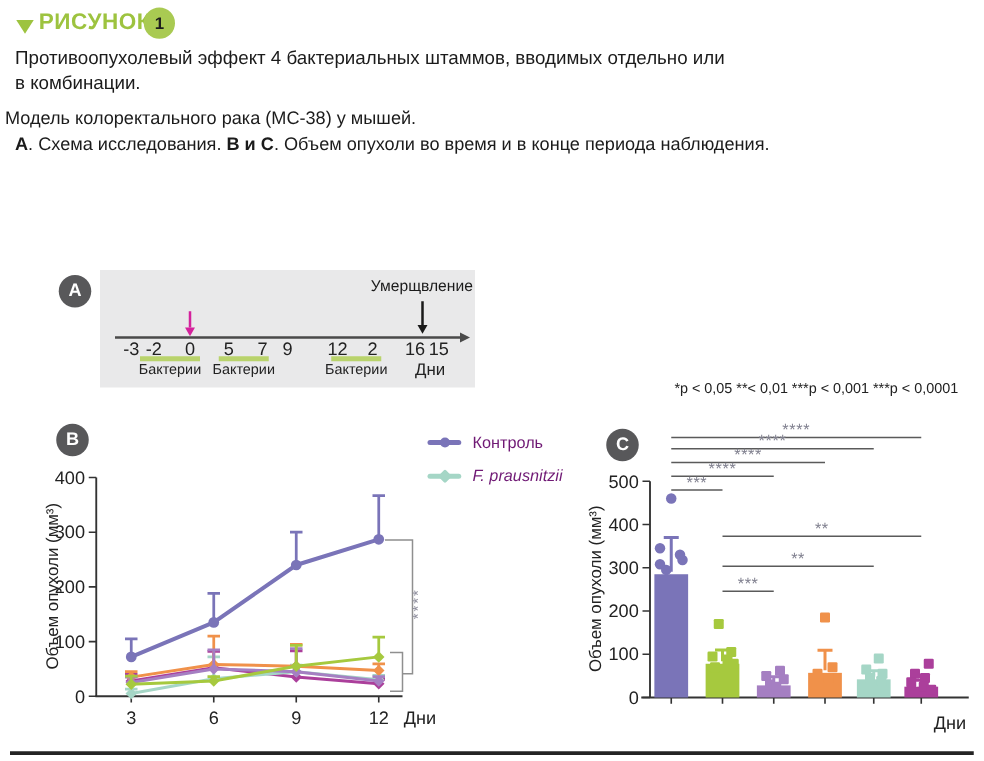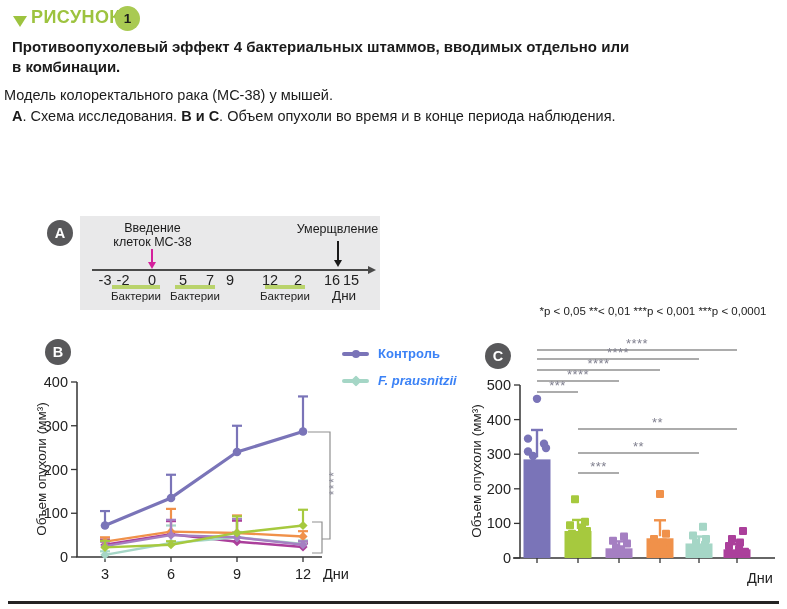--- a/index.html
+++ b/index.html
@@ -6,21 +6,21 @@
   body{width:787px;height:609px;position:relative;background:#fff;overflow:hidden;
        font-family:"Liberation Sans",sans-serif;color:#1b1b1b}
   .abs{position:absolute}
 
   
   .fig-tri{position:absolute;left:13px;top:16px;width:0;height:0;
     border-left:7px solid transparent;border-right:7px solid transparent;border-top:11px solid #9dc33f}
   .fig-title{position:absolute;left:31px;top:7px;font-size:18px;font-weight:700;color:#9dc33f;letter-spacing:.4px}
   .fig-num{position:absolute;left:115px;top:6px;width:25px;height:25px;border-radius:50%;background:#a9ca52;
     display:flex;align-items:center;justify-content:center;font-size:13.5px;font-weight:700;color:#1d1d1d}
-  .p-bold{position:absolute;left:12px;top:37px;font-size:15px;font-weight:700;line-height:20px;width:740px}
+  .p-bold{position:absolute;left:12px;top:37px;font-size:15px;font-weight:400;line-height:20px;width:740px}
   .p-sub{position:absolute;left:4px;top:86px;font-size:14.5px;line-height:19px}
   .p-cap{position:absolute;left:12px;top:107px;font-size:14.5px;line-height:19px}
   .p-cap b,.p-sub b{font-weight:700}
 
   
   .panel-badge{position:absolute;width:26px;height:26px;border-radius:50%;background:#58585a;color:#fff;
     display:flex;align-items:center;justify-content:center;font-size:14.5px;font-weight:700}
 
   
   .pa-box{position:absolute;left:80px;top:216px;width:300px;height:94px;background:#e9e9ea}
@@ -37,21 +37,21 @@
   .bact-label{position:absolute;top:74px;width:70px;text-align:center;font-size:11.5px;font-weight:500;color:#222}
   .pa-days{position:absolute;left:252px;top:72px;font-size:13.5px;font-weight:500;color:#222}
 
   
   .legend{position:absolute;left:342px;top:345px}
   .legend-item{display:flex;align-items:center;height:17px;margin-bottom:10px}
   .legend-marker{position:relative;width:27px;height:11px;margin-right:9px;flex:0 0 27px}
   .lm-line{position:absolute;left:0;top:4px;width:27px;height:3.5px;border-radius:2px}
   .lm-dot{position:absolute;left:9.5px;top:1.5px;width:8px;height:8px;transform:rotate(45deg);border-radius:1.5px}
   .lm-dot.round{transform:none;border-radius:50%}
-  .legend-label{font-size:13px;font-weight:700;color:#3b82f6}
+  .legend-label{font-size:13px;font-weight:400;color:#701a75}
   .legend-label.it{font-style:italic}
 
   
   svg text{font-family:"Liberation Sans",sans-serif}
   .tick{font-size:14.5px;fill:#222;font-weight:500}
   .axis-label{font-size:13.5px;fill:#222;font-weight:500}
   .stars-v{font-size:12px;fill:#8b8b9a;letter-spacing:1.5px}
   .bar-stars{font-size:13px;fill:#80808f;letter-spacing:.5px}
   .sig-caption{position:absolute;left:508px;top:305px;width:290px;text-align:center;
     font-size:11.5px;font-weight:500;color:#222}
@@ -67,22 +67,20 @@
 
 <div class="p-bold">
   <div>Противоопухолевый эффект 4 бактериальных штаммов, вводимых отдельно или</div>
   <div>в комбинации.</div>
 </div>
 <div class="p-sub">Модель колоректального рака (MC-38) у мышей.</div>
 <div class="p-cap" id="caption-rich"><b>А</b><span>. Схема исследования. </span><b>B и C</b><span>. Объем опухоли во время и в конце периода наблюдения.</span></div>
 
 <div class="panel-badge" style="left:47px;top:220px">A</div>
 <div class="pa-box">
-  <div class="pa-inject">Введение
-клеток MC-38</div>
   <div class="pa-sac">Умерщвление</div>
   <div class="arr-stem" style="left:71px;top:33px;height:13px;background:#d4219c"></div>
   <div class="arr-head" style="left:67.5px;top:46px;border-top:7px solid #d4219c"></div>
   <div class="arr-stem" style="left:257px;top:25px;height:19px;background:#1a1a1a"></div>
   <div class="arr-head" style="left:253.5px;top:44px;border-top:7px solid #1a1a1a"></div>
   <div class="pa-axis"></div>
   <div class="pa-axis-head"></div>
   <div id="timeline-days">
       <span class="tl-day" style="left: 25px;">-3</span>
       <span class="tl-day" style="left: 43px;">-2</span>

